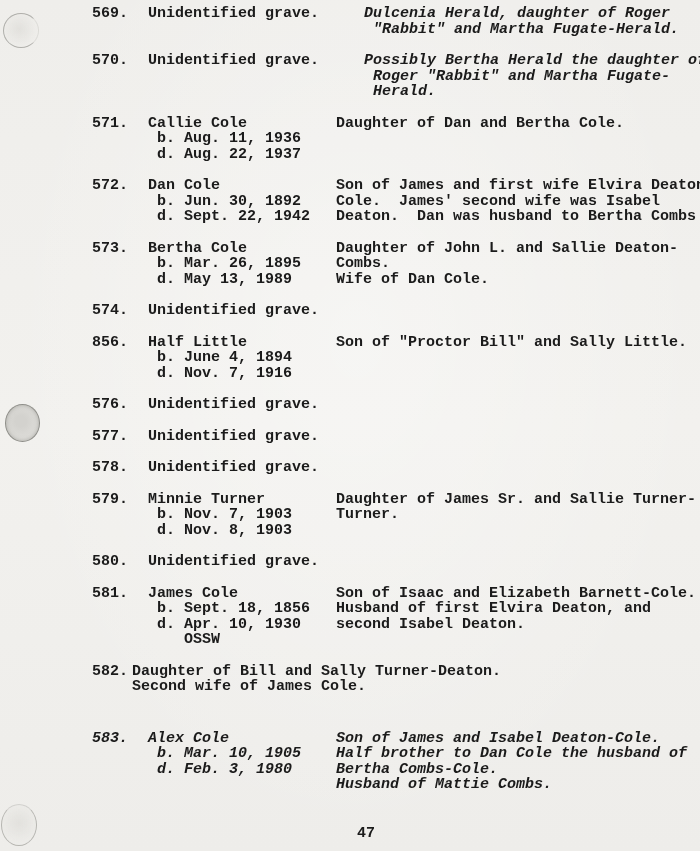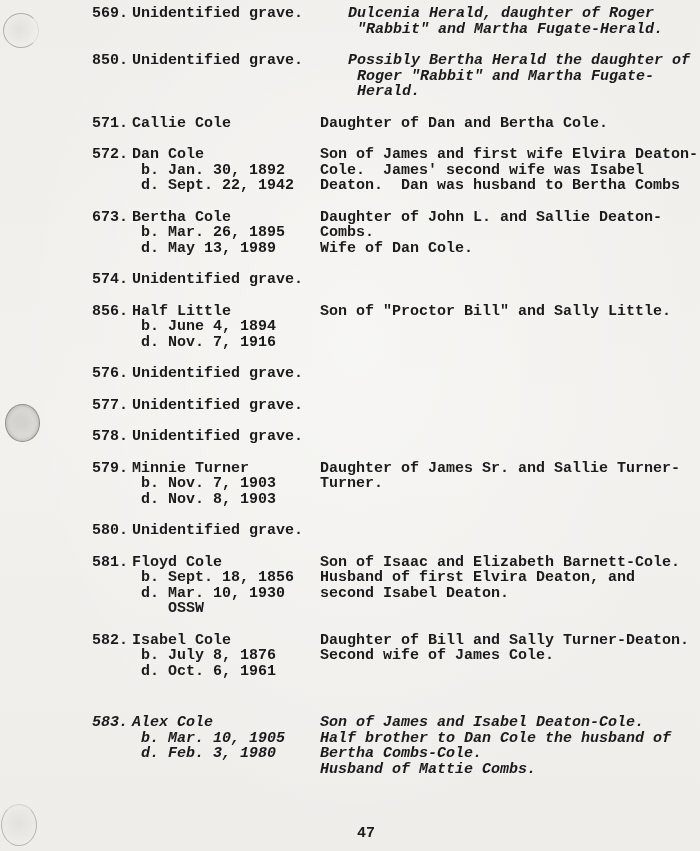--- a/index.html
+++ b/index.html
@@ -16,21 +16,21 @@
     font-size:15px;
     line-height:15.5px;
     font-weight:700;
     color:#1b1b1b;
     letter-spacing:0;
     padding-left:13px;
   }
   .content{position:absolute;top:6px;left:92px;right:0;}
   .entry{display:flex;align-items:flex-start;margin-bottom:16px;}
   .num{width:40px;flex:none;white-space:pre;}
-  .left{width:188px;flex:none;}
+  .left{width:188px;flex:none;margin-left:16px;}
   .name{white-space:pre;}
   .dates{white-space:pre;}
   .desc{flex:1;white-space:pre;}
   
   .entry:nth-child(-n+2) .desc{padding-left:28px;font-style:italic;}
   
   .entry:nth-child(15){margin-top:36px;font-style:italic;}
   .pagenum{position:absolute;left:357px;top:826px;white-space:pre;}
   
   .hole{position:absolute;border-radius:50%;}
@@ -67,52 +67,54 @@
       <span class="num">569.</span>
       <div class="left">
         <div class="name">Unidentified grave.</div>
         <div class="dates"></div>
       </div>
       <div class="desc">Dulcenia Herald, daughter of Roger
  "Rabbit" and Martha Fugate-Herald.</div>
     </div>
 
     <div class="entry">
-      <span class="num">850.</span>
+      <span class="num">570.</span>
       <div class="left">
         <div class="name">Unidentified grave.</div>
         <div class="dates"></div>
       </div>
       <div class="desc">Possibly Bertha Herald the daughter of
  Roger "Rabbit" and Martha Fugate-
  Herald.</div>
     </div>
 
     <div class="entry">
       <span class="num">571.</span>
       <div class="left">
         <div class="name">Callie Cole</div>
+        <div class="dates"> b. Aug. 11, 1936
+ d. Aug. 22, 1937</div>
       </div>
       <div class="desc">Daughter of Dan and Bertha Cole.</div>
     </div>
 
     <div class="entry">
       <span class="num">572.</span>
       <div class="left">
         <div class="name">Dan Cole</div>
-        <div class="dates"> b. Jan. 30, 1892
+        <div class="dates"> b. Jun. 30, 1892
  d. Sept. 22, 1942</div>
       </div>
       <div class="desc">Son of James and first wife Elvira Deaton-
 Cole.  James' second wife was Isabel
 Deaton.  Dan was husband to Bertha Combs</div>
     </div>
 
     <div class="entry">
-      <span class="num">673.</span>
+      <span class="num">573.</span>
       <div class="left">
         <div class="name">Bertha Cole</div>
         <div class="dates"> b. Mar. 26, 1895
  d. May 13, 1989</div>
       </div>
       <div class="desc">Daughter of John L. and Sallie Deaton-
 Combs.
 Wife of Dan Cole.</div>
     </div>
 
@@ -178,37 +180,32 @@
       <div class="left">
         <div class="name">Unidentified grave.</div>
         <div class="dates"></div>
       </div>
       <div class="desc"></div>
     </div>
 
     <div class="entry">
       <span class="num">581.</span>
       <div class="left">
-        <div class="name">Floyd Cole</div>
+        <div class="name">James Cole</div>
         <div class="dates"> b. Sept. 18, 1856
- d. Mar. 10, 1930
+ d. Apr. 10, 1930
     OSSW</div>
       </div>
       <div class="desc">Son of Isaac and Elizabeth Barnett-Cole.
 Husband of first Elvira Deaton, and
 second Isabel Deaton.</div>
     </div>
 
     <div class="entry">
       <span class="num">582.</span>
-      <div class="left">
-        <div class="name">Isabel Cole</div>
-        <div class="dates"> b. July 8, 1876
- d. Oct. 6, 1961</div>
-      </div>
       <div class="desc">Daughter of Bill and Sally Turner-Deaton.
 Second wife of James Cole.</div>
     </div>
 
     <div class="entry">
       <span class="num">583.</span>
       <div class="left">
         <div class="name">Alex Cole</div>
         <div class="dates"> b. Mar. 10, 1905
  d. Feb. 3, 1980</div>

